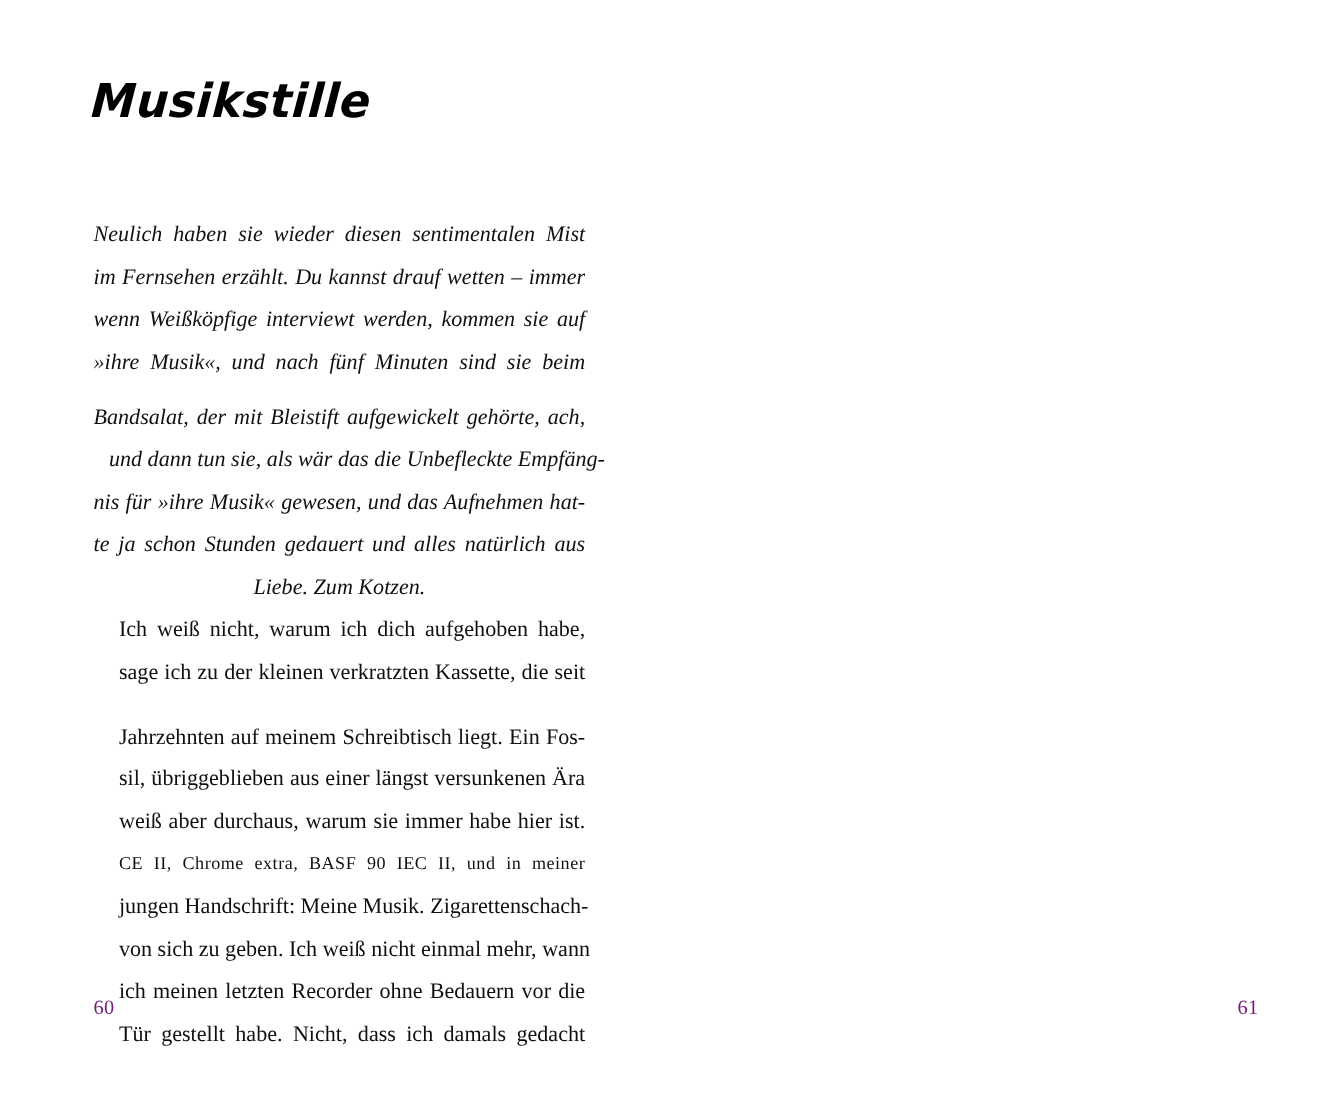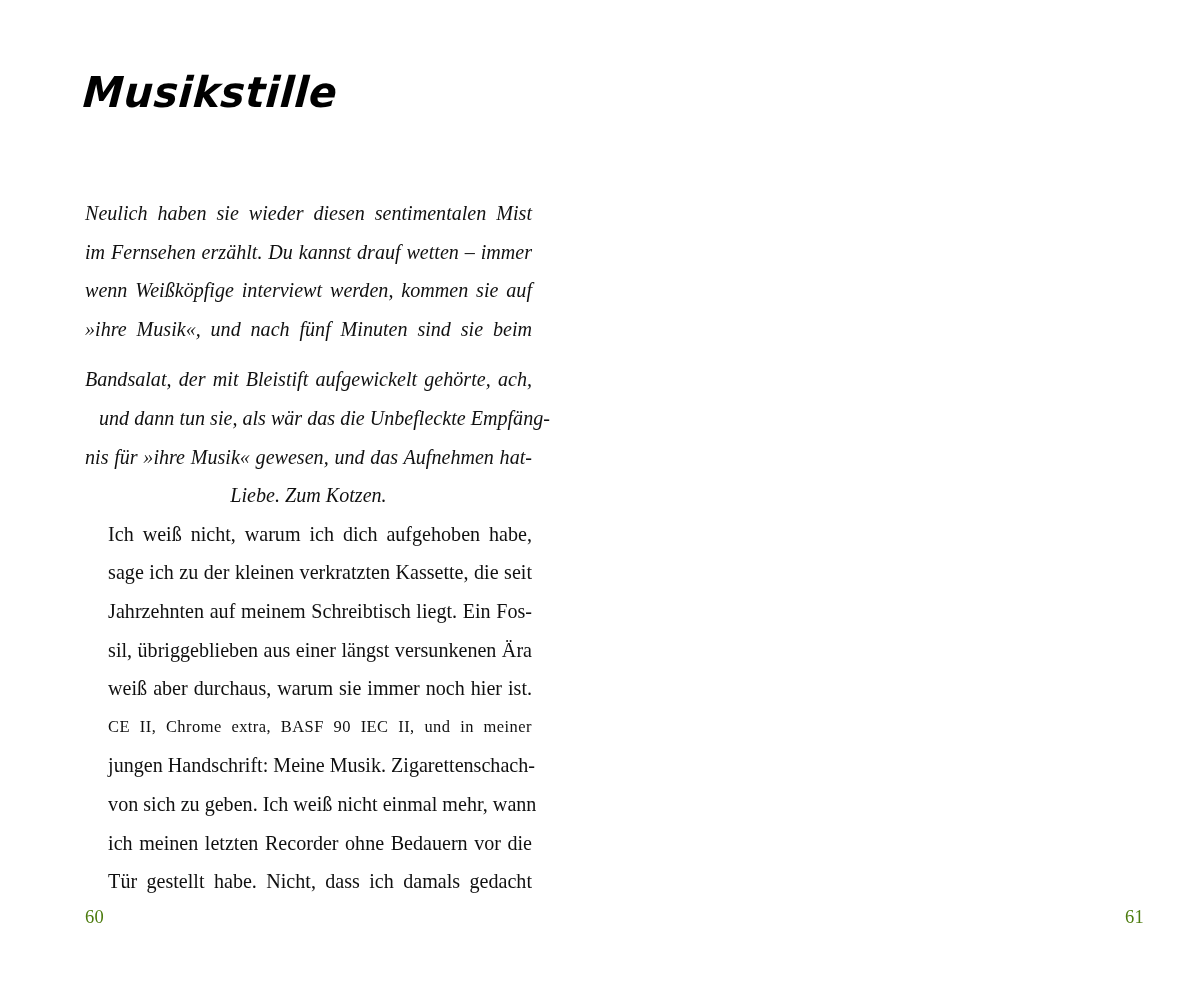--- a/index.html
+++ b/index.html
@@ -74,21 +74,21 @@
   .sc {
     font-size: 0.82em;
     letter-spacing: 0.45px;
   }
 
   
   .folio {
     position: absolute;
     bottom: 72px;
     font-size: 18.5px;
-    color: #4d7c0f;
+    color: #701a75;
     letter-spacing: 0.3px;
   }
   .folio-left  { left: 85px; }
   .folio-right { right: 80px; }
 </style>
 </head>
 <body>
 
 <div class="spread">
 
@@ -100,30 +100,31 @@
 
       <p class="italic-par">
         <em style="display: block;">
           <span style="display: block; white-space: nowrap; text-align: justify; text-align-last: justify;">Neulich haben sie wieder diesen sentimentalen Mist</span>
           <span style="display: block; white-space: nowrap; text-align: justify; text-align-last: justify; font-style: italic;">im Fernsehen erzählt. Du kannst drauf wetten – immer</span>
           <span style="display: block; white-space: nowrap; text-align: justify; text-align-last: justify;">wenn Weißköpfige interviewt werden, kommen sie auf</span>
           <span style="display: block; white-space: nowrap; text-align: justify; text-align-last: justify;">»ihre Musik«, und nach fünf Minuten sind sie beim</span>
           <span style="display: block; white-space: nowrap; text-align: justify; text-align-last: justify; margin-top: 12px;">Bandsalat, der mit Bleistift aufgewickelt gehörte, ach,</span>
           <span style="display: block; white-space: nowrap; text-align: justify; text-align-last: justify; margin-left: 14px;">und dann tun sie, als wär das die Unbefleckte Empfäng-</span>
           <span style="display: block; white-space: nowrap; text-align: justify; text-align-last: justify;">nis für »ihre Musik« gewesen, und das Aufnehmen hat-</span>
+          <span style="display: block; white-space: nowrap; text-align: justify; text-align-last: justify;">te ja schon Stunden gedauert und alles natürlich aus</span>
           <span style="display: block; white-space: nowrap; text-align: center;">Liebe. Zum Kotzen.</span>
         </em>
       </p>
 
       <p class="indent">
         <span style="display: block; white-space: nowrap; text-align: justify; text-align-last: justify; text-indent: 1.15em;">Ich weiß nicht, warum ich dich aufgehoben habe,</span>
         <span style="display: block; white-space: nowrap; text-align: justify; text-align-last: justify;">sage ich zu der kleinen verkratzten Kassette, die seit</span>
-        <span style="display: block; white-space: nowrap; text-align: justify; text-align-last: justify;">Jahrzehnten auf meinem Schreibtisch liegt. Ein Fos-</span>
+        <span style="display: block; white-space: nowrap; text-align: justify; text-align-last: justify; margin-top: 20px;">Jahrzehnten auf meinem Schreibtisch liegt. Ein Fos-</span>
         <span style="display: block; white-space: nowrap; text-align: justify; text-align-last: justify;">sil, übriggeblieben aus einer längst versunkenen Ära</span>
-        <span style="display: block; white-space: nowrap; text-align: justify; text-align-last: justify;">weiß aber durchaus, warum sie immer noch hier ist.</span>
+        <span style="display: block; white-space: nowrap; text-align: justify; text-align-last: justify;">weiß aber durchaus, warum sie immer habe hier ist.</span>
         <span class="sc" style="display: block; white-space: nowrap; text-align: justify; text-align-last: justify;">CE II, Chrome extra, BASF 90 IEC II, und in meiner</span>
         <span style="display: block; white-space: nowrap; text-align: justify; text-align-last: justify;">jungen Handschrift: Meine Musik. Zigarettenschach-</span>
         <span style="display: block; white-space: nowrap; text-align: justify; text-align-last: justify;">von sich zu geben. Ich weiß nicht einmal mehr, wann</span>
         <span style="display: block; white-space: nowrap; text-align: justify; text-align-last: justify;">ich meinen letzten Recorder ohne Bedauern vor die</span>
         <span style="display: block; white-space: nowrap; text-align: justify; text-align-last: justify;">Tür gestellt habe. Nicht, dass ich damals gedacht</span>
 
       </p>
 
     </div>
 

